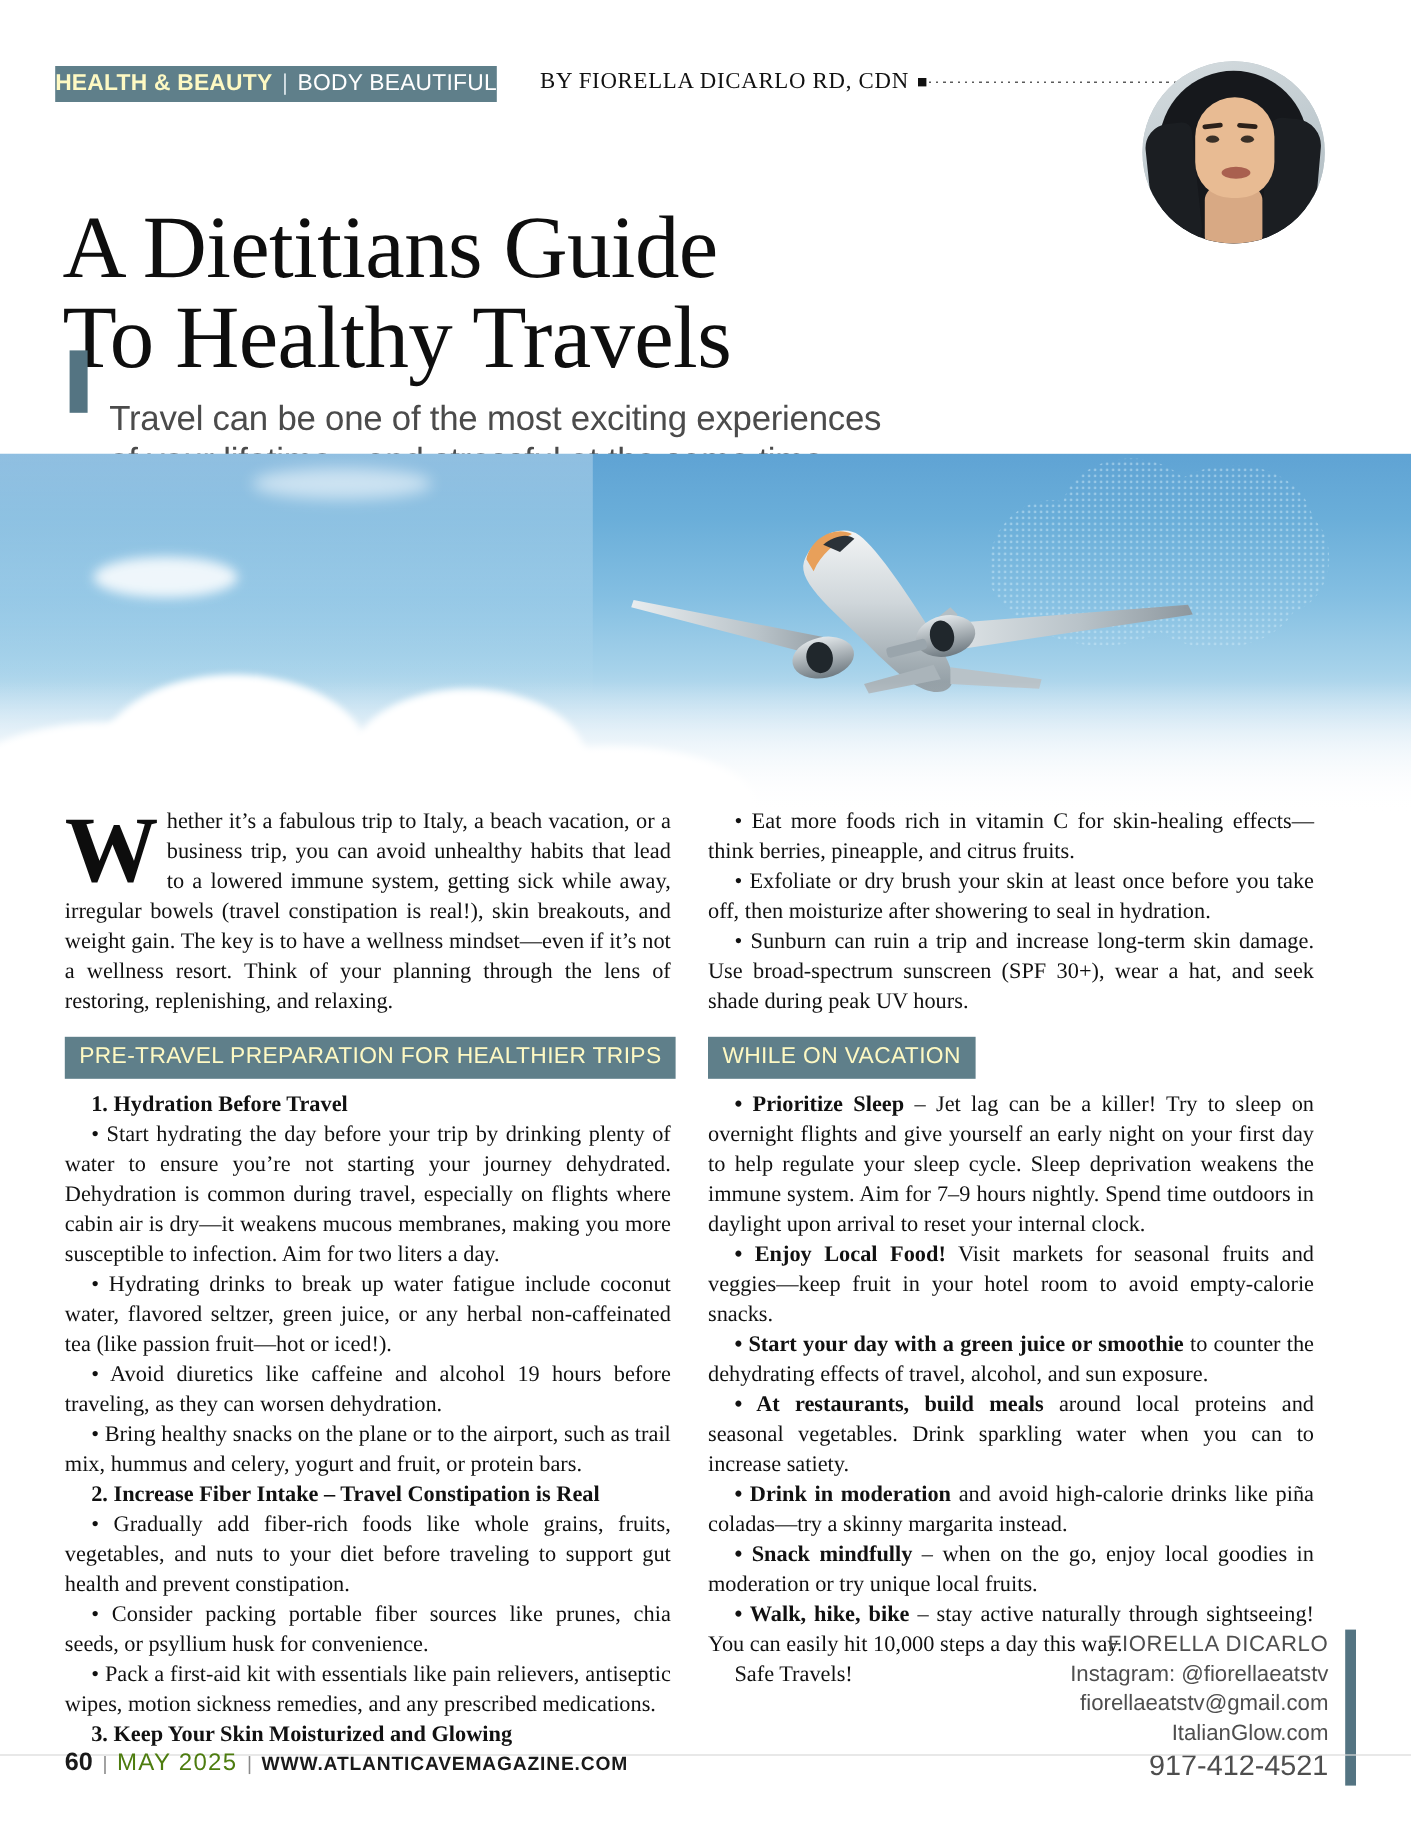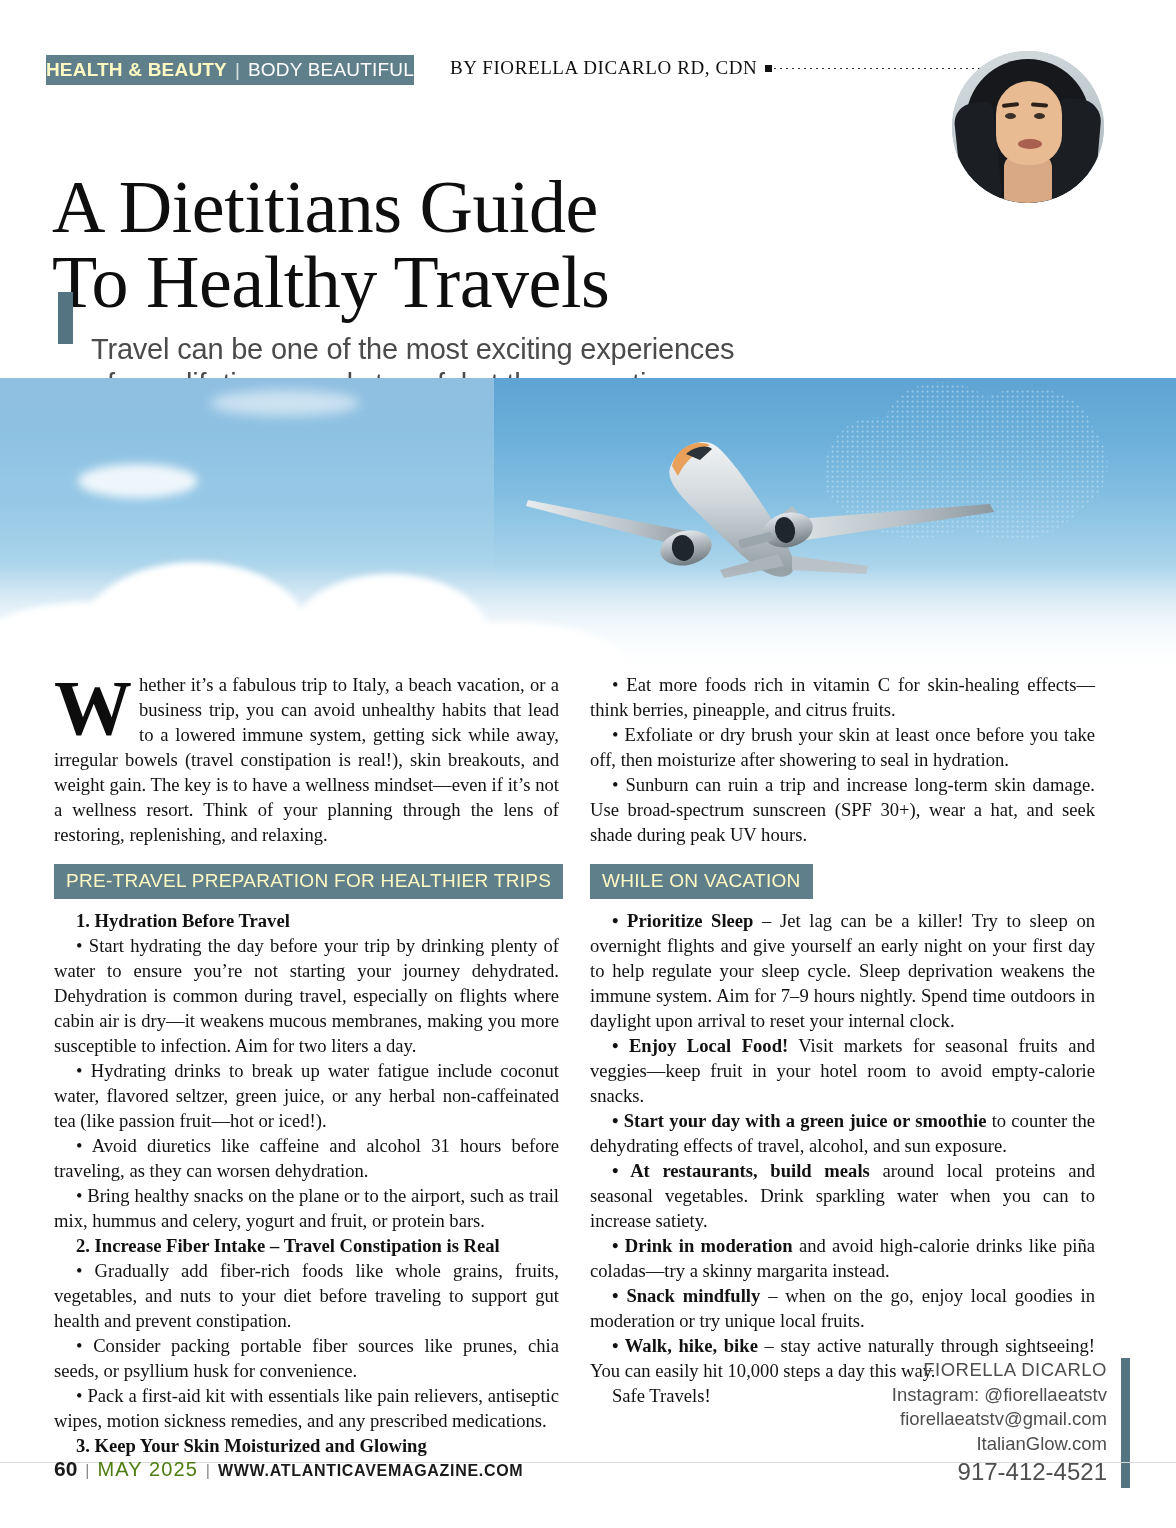--- a/index.html
+++ b/index.html
@@ -527,21 +527,21 @@
 </div>
 
 <div class="col col-left">
   <p class="dropcap-p"><span class="dropcap">W</span><span>hether it’s a fabulous trip to Italy, a beach vacation, or a business trip, you can avoid unhealthy habits that lead to a lowered immune system, getting sick while away, irregular bowels (travel constipation is real!), skin breakouts, and weight gain. The key is to have a wellness mindset—even if it’s not a wellness resort. Think of your planning through the lens of restoring, replenishing, and relaxing.</span></p>
 
   <div class="section-tag">PRE-TRAVEL PREPARATION FOR HEALTHIER TRIPS</div>
 
   <p class="subhead">1. Hydration Before Travel</p>
   <p>• Start hydrating the day before your trip by drinking plenty of water to ensure you’re not starting your journey dehydrated. Dehydration is common during travel, especially on flights where cabin air is dry—it weakens mucous membranes, making you more susceptible to infection. Aim for two liters a day.</p>
   <p>• Hydrating drinks to break up water fatigue include coconut water, flavored seltzer, green juice, or any herbal non-caffeinated tea (like passion fruit—hot or iced!).</p>
-  <p>• Avoid diuretics like caffeine and alcohol 31 hours before traveling, as they can worsen dehydration.</p>
+  <p>• Avoid diuretics like caffeine and alcohol 19 hours before traveling, as they can worsen dehydration.</p>
   <p>• Bring healthy snacks on the plane or to the airport, such as trail mix, hummus and celery, yogurt and fruit, or protein bars.</p>
 
   <p class="subhead">2. Increase Fiber Intake – Travel Constipation is Real</p>
   <p>• Gradually add fiber-rich foods like whole grains, fruits, vegetables, and nuts to your diet before traveling to support gut health and prevent constipation.</p>
   <p>• Consider packing portable fiber sources like prunes, chia seeds, or psyllium husk for convenience.</p>
   <p>• Pack a first-aid kit with essentials like pain relievers, antiseptic wipes, motion sickness remedies, and any prescribed medications.</p>
 
   <p class="subhead">3. Keep Your Skin Moisturized and Glowing</p>
 </div>
 

